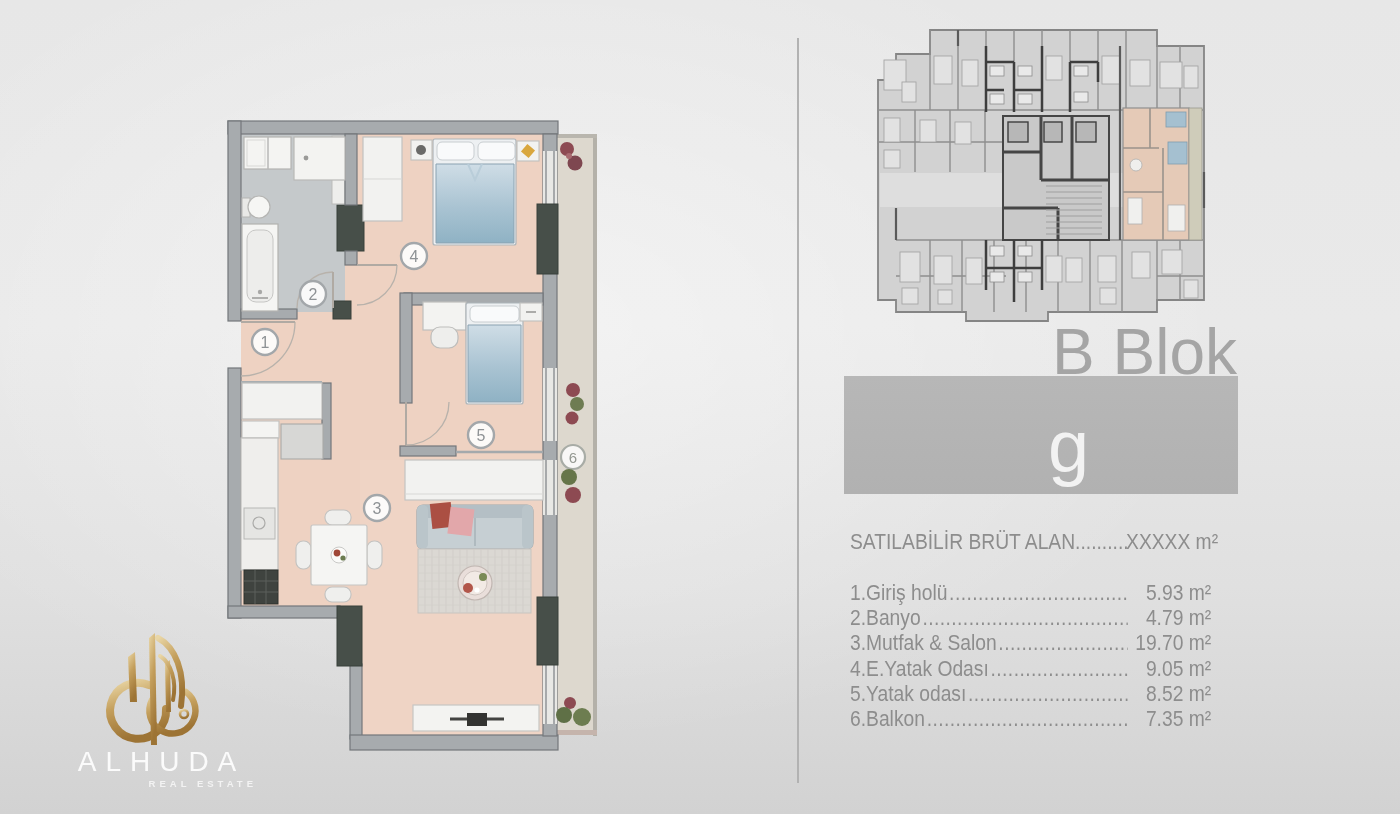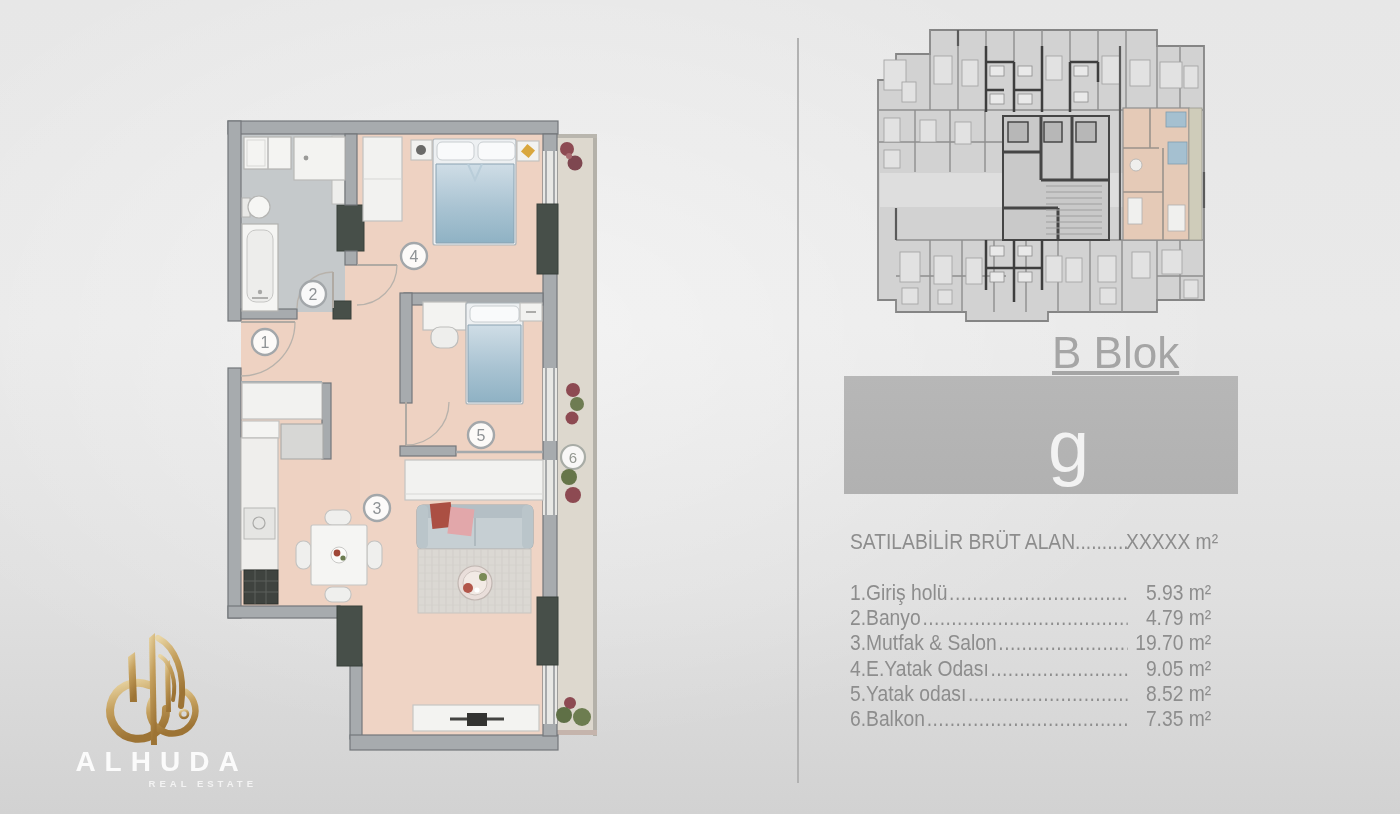--- a/index.html
+++ b/index.html
@@ -6,21 +6,21 @@
   body{
     width:1400px;height:814px;overflow:hidden;position:relative;
     font-family:"Liberation Sans", sans-serif;
     background:
       radial-gradient(ellipse 1000px 600px at 38% 40%, rgba(255,255,255,0.45) 0%, rgba(255,255,255,0.0) 70%),
       linear-gradient(180deg,#e7e7e7 0%,#e9e9e9 40%,#e0e0e0 72%,#d2d2d2 100%);
   }
   .abs{position:absolute;}
   #bblok{
     left:1052px;top:327px;white-space:nowrap;
-    font-size:44px;color:#a5a5a5;line-height:51px;text-decoration:underline;
+    font-size:64px;color:#a5a5a5;line-height:51px;text-decoration:underline;
   }
   #banner{
     left:844px;top:376px;width:394px;height:118px;
     background:linear-gradient(180deg,#b7b7b7,#b1b1b1);
   }
   #banner .big{
     position:absolute;left:8px;top:9px;font-size:103px;color:#f2f2f2;line-height:103px;letter-spacing:6px;
   }
   #banner .small{
     position:absolute;left:204px;top:34px;font-size:74px;color:#f2f2f2;line-height:74px;
@@ -35,21 +35,21 @@
     left:850px;top:580px;width:420px;
     font-size:22.4px;color:#8d8d8d;
     transform:scaleX(0.86);transform-origin:0 0;
   }
   .row{display:flex;height:25.2px;line-height:25.2px;white-space:nowrap;}
   .row .lbl{flex:none;}
   .row .dots{flex:1;overflow:hidden;letter-spacing:0.5px;padding:0 2px;}
   .row .val{flex:none;text-align:right;min-width:97px;}
   #alhuda-name{
     left:64px;top:748px;width:195px;text-align:center;
-    font-size:28px;font-weight:bold;color:#fbfbfb;letter-spacing:9px;line-height:28px;
+    font-size:28px;font-weight:normal;color:#fbfbfb;letter-spacing:9px;line-height:28px;
   }
   #alhuda-sub{
     left:62px;top:778px;width:195px;text-align:right;
     font-size:9.5px;font-weight:bold;color:#f3f3f3;letter-spacing:4px;
   }
   #divider{
     left:797px;top:38px;width:2px;height:745px;background:#b2b2b2;
   }
 </style>
 </head>

